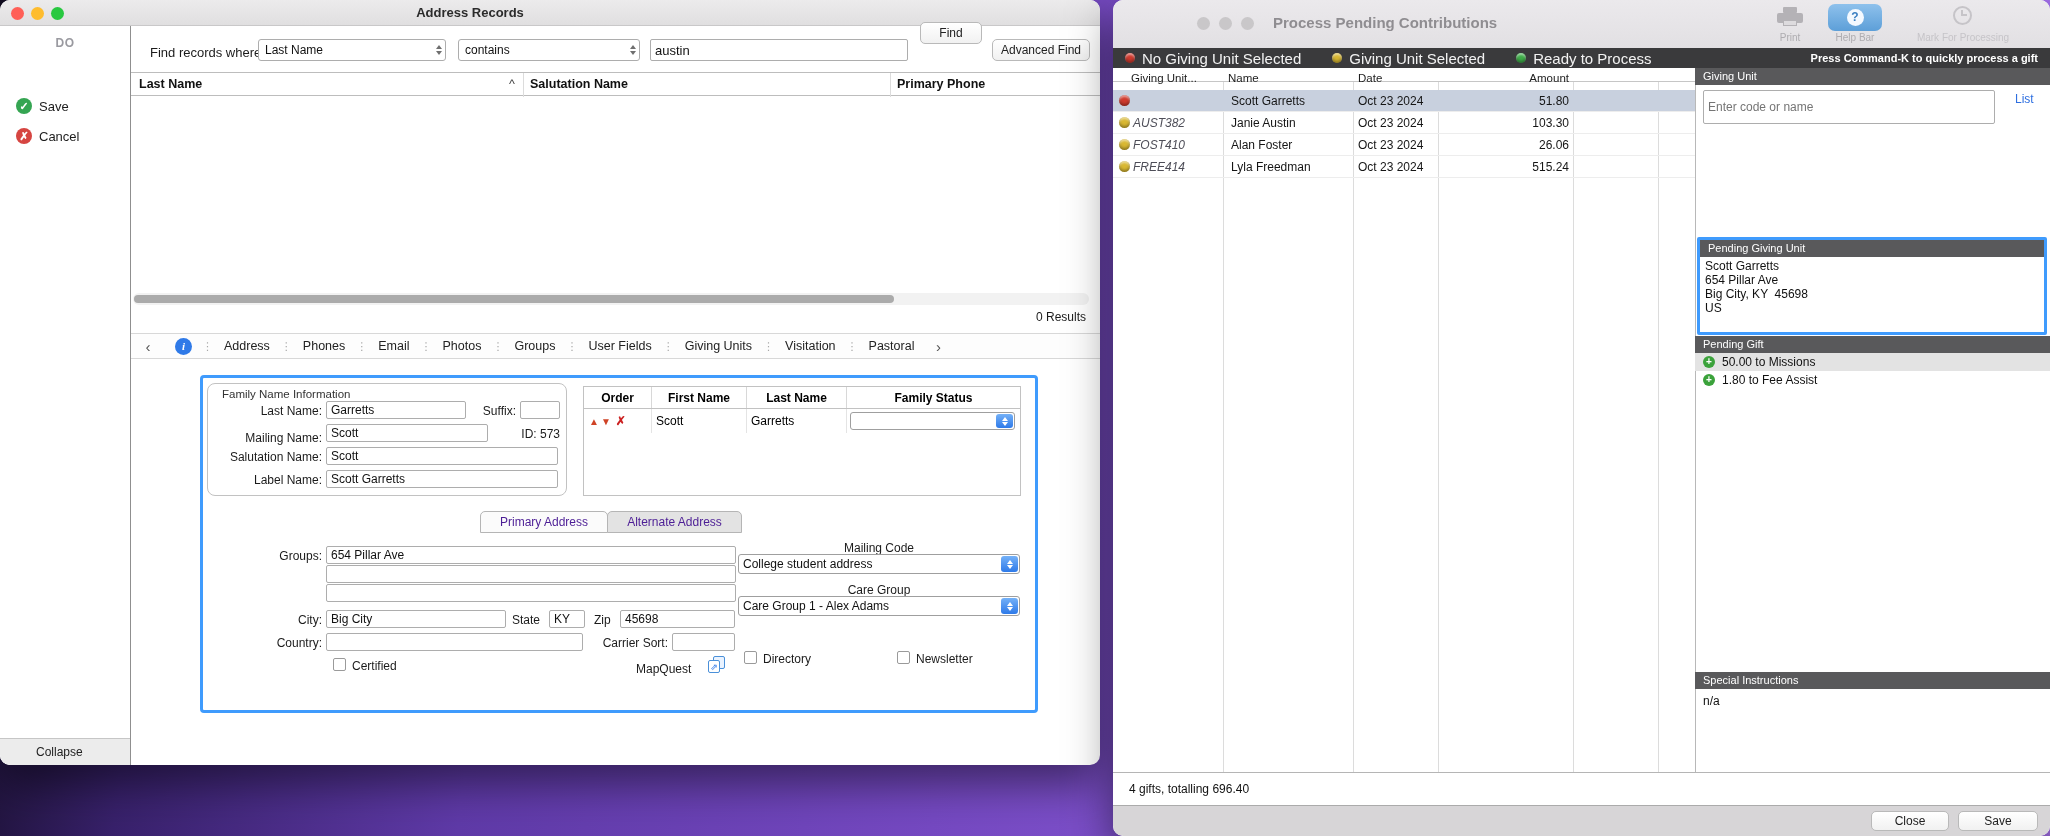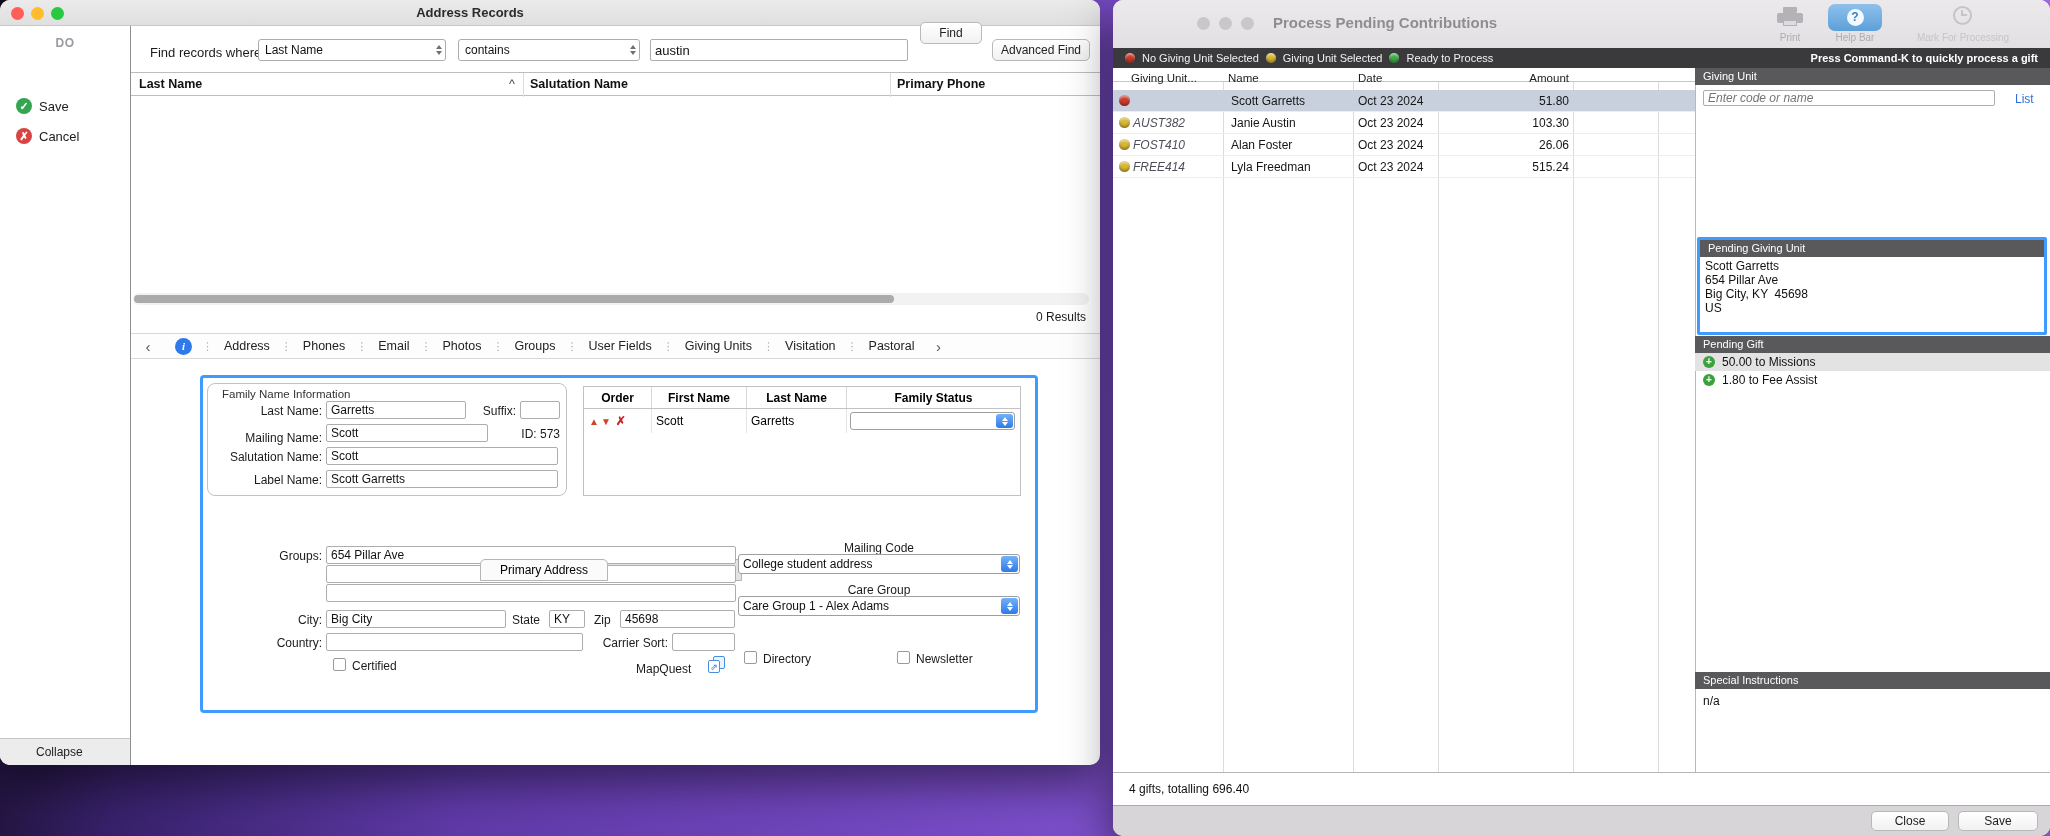--- a/index.html
+++ b/index.html
@@ -50,21 +50,21 @@
   .info-ic { width: 17px; height: 17px; border-radius: 50%; background: #2f7ae8; color: #fff; text-align: center; line-height: 17px; font-size: 11px; font-style: italic; font-family: "Liberation Serif", serif; font-weight: bold; margin: 0 10px 0 14px; }
   .focus-box { position: absolute; border: 3px solid #3f9bfd; border-radius: 4px; }
   .fieldset { position: absolute; border: 1px solid #c2c2c2; border-radius: 8px; background: #fff; }
   .mtable { position: absolute; background: #fff; border: 1px solid #c2c2c2; }
   .mtable .mhead { display: flex; height: 22px; border-bottom: 1px solid #c2c2c2; font-size: 12px; font-weight: bold; align-items: center; }
   .mtable .mhead div { text-align: center; border-right: 1px solid #d8d8d8; height: 100%; display: flex; align-items: center; justify-content: center; }
   .mtable .mrow { display: flex; height: 24px; align-items: center; font-size: 12px; }
   .mtable .mrow > div { height: 100%; display: flex; align-items: center; border-right: 1px solid #e4e4e4; padding-left: 4px; position: relative; }
   .arr { font-size: 10px; color: #cf4326; margin: 0 1px; }
   .xdel { font-size: 12px; color: #cc2222; font-weight: bold; margin-left: 4px; }
-  .atab { position: absolute; height: 22px; border: 1px solid #b5b5b5; border-radius: 5px 5px 0 0; font-size: 12px; display: flex; align-items: center; justify-content: center; color: #000000; margin-top: 48px; }
+  .atab { position: absolute; height: 22px; border: 1px solid #b5b5b5; border-radius: 5px 5px 0 0; font-size: 12px; display: flex; align-items: center; justify-content: center; color: #4c1d95; }
   .atab.active { background: #fbfbfb; }
   .atab.inactive { background: #e3e3e3; }
   .mq-ic { position: absolute; width: 22px; height: 19px; cursor: default; }
   .mq-ic .b { position: absolute; left: 7px; top: 0; width: 12px; height: 13px; background: #eaf3ff; border: 1px solid #4a90d9; border-radius: 2px; }
   .mq-ic .f { position: absolute; left: 2px; top: 4px; width: 12px; height: 13px; background: #fff; border: 1px solid #4a90d9; border-radius: 2px; color: #2f7ae8; font-size: 9px; line-height: 12px; text-align: center; }
 
   
   #rw { left: 1113px; top: 0; width: 937px; height: 836px; }
   #rw .titlebar { position: absolute; left: 0; top: 0; right: 0; height: 48px; background: linear-gradient(#ebe9ec,#e2e0e3); }
   #rw .title { position: absolute; left: 160px; top: 14px; font-size: 15px; font-weight: 600; color: #8f8d91; }
@@ -72,21 +72,21 @@
   .printer { position: absolute; width: 26px; height: 20px; }
   .printer .pt { position: absolute; left: 6px; top: 0; width: 14px; height: 6px; background: #b4b2b6; border-radius: 1px; }
   .printer .pb { position: absolute; left: 0; top: 6px; width: 26px; height: 10px; background: #b4b2b6; border-radius: 2px; }
   .printer .pp { position: absolute; left: 6px; top: 13px; width: 14px; height: 6px; background: #dddbde; border: 1px solid #b4b2b6; }
   .help-pill { position: absolute; width: 54px; height: 27px; background: linear-gradient(#8ec1ec,#5d9fd8); border-radius: 7px; display: flex; align-items: center; justify-content: center; }
   .help-q { width: 17px; height: 17px; border-radius: 50%; background: #f4f9ff; color: #3a7fc2; font-size: 12px; font-weight: bold; text-align: center; line-height: 17px; }
   .clock-ic { position: absolute; width: 19px; height: 19px; border: 2px solid #c6c4c8; border-radius: 50%; }
   .clock-ic::before { content: ""; position: absolute; left: 6px; top: 2px; width: 2px; height: 6px; background: #c6c4c8; }
   .clock-ic::after { content: ""; position: absolute; left: 7px; top: 6px; width: 5px; height: 2px; background: #c6c4c8; }
   .legendbar { position: absolute; left: 0; top: 48px; right: 0; height: 20px; background: #3a3a3c; display: flex; align-items: center; gap: 7px; padding: 0 12px; }
-  .legendbar .ltxt { font-size: 11px; color: #f2f2f2; margin-right: 0; }
+  .legendbar .ltxt { font-size: 15px; color: #f2f2f2; margin-right: 24px; }
   .ldot { width: 10px; height: 10px; border-radius: 50%; box-shadow: inset 0 -2px 3px rgba(0,0,0,.35), inset 0 2px 2px rgba(255,255,255,.5); }
   .shortcut { margin-left: auto; font-size: 11px; color: #ffffff; font-weight: bold; }
   .ptable-hd { position: absolute; left: 0; top: 68px; width: 582px; height: 14px; background: #fff; border-bottom: 1px solid #c6c6c6; padding-left: 39px; }
   .ptable-hd span { position: absolute; top: 4px; font-size: 11.5px; color: #1d1d1d; }
   .prow { position: absolute; left: 0; width: 582px; height: 22px; border-bottom: 1px solid #ededed; font-size: 12px; color: #151515; }
   .prow.sel { background: #c8d0de; }
   .prow .rdot { position: absolute; left: 6px; top: 5px; width: 11px; height: 11px; border-radius: 50%; box-shadow: inset 0 -2px 3px rgba(0,0,0,.35), inset 0 2px 2px rgba(255,255,255,.5); }
   .prow .c-code { position: absolute; left: 20px; top: 4px; font-style: italic; color: #4e4e58; }
   .prow .c-name { position: absolute; left: 118px; top: 4px; }
   .prow .c-date { position: absolute; left: 245px; top: 4px; }
@@ -357,21 +357,21 @@
   <div class="prow" style="top:156px">
     <span class="rdot" style="background:#d9b832"></span>
     <span class="c-code">FREE414</span>
     <span class="c-name">Lyla Freedman</span>
     <span class="c-date">Oct 23 2024</span>
     <span class="c-amt">515.24</span>
   </div>
 
   <div class="panel"></div>
   <div class="dark-header" style="top:68px">Giving Unit</div>
-  <input class="input" style="left: 590px; top: 90px; width: 292px; height: 16px; font-style: italic;" placeholder="Enter code or name">
+  <input class="input" style="left: 590px; top: 90px; width: 292px; height: 34px;" placeholder="Enter code or name">
   <span class="link" style="left:902px;top:92px">List</span>
 
   <div class="focus-box" style="left:584px;top:237px;width:350px;height:98px;border-radius:2px"></div>
   <div class="dark-header" style="top:240px;left:587px;width:344px">Pending Giving Unit</div>
   <span class="pgu-line" style="top:259px">Scott Garretts</span>
   <span class="pgu-line" style="top:273px">654 Pillar Ave</span>
   <span class="pgu-line" style="top:287px">Big City, KY  45698</span>
   <span class="pgu-line" style="top:301px">US</span>
 
   <div class="dark-header" style="top:336px">Pending Gift</div>

